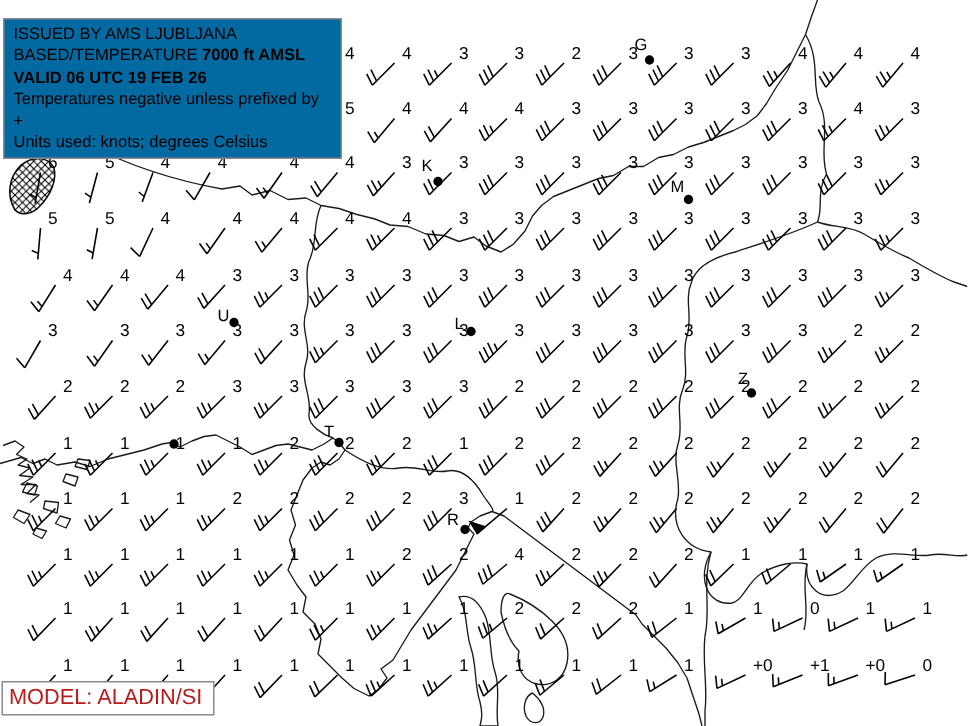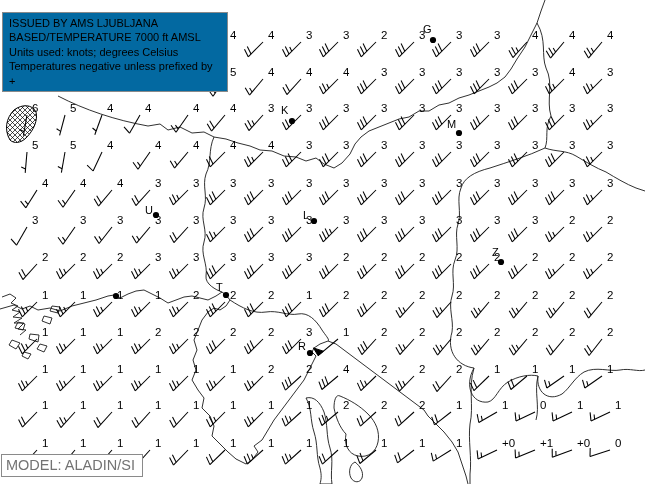--- a/index.html
+++ b/index.html
@@ -4,26 +4,26 @@
 <style>
   html,body{margin:0;padding:0;background:#fff;}
   body{width:645px;height:484px;position:relative;font-family:"Liberation Sans",sans-serif;overflow:hidden;}
   #map-svg{position:absolute;left:0;top:0;}
   .info-box{
     position:absolute;left:2px;top:12px;width:226px;
     background:#0369a1;border:1px solid #8a8a8a;
     padding:3px 6px;box-sizing:border-box;
     font-size:11px;line-height:14.4px;color:#000;z-index:5;
   }
-  .info-line .b{font-weight:normal;}
+  .info-line .b{font-weight:bold;}
   .model-box{
     position:absolute;left:1px;top:454px;height:23px;
     background:#fff;border:1px solid #8a8a8a;
     padding:2px 7px 0 4px;box-sizing:border-box;
-    font-size:14.5px;color:#737373;z-index:5;white-space:nowrap;
+    font-size:14.5px;color:#b91c1c;z-index:5;white-space:nowrap;
   }
 </style>
 </head>
 <body>
 
 <svg id="map-svg" width="645" height="484" viewBox="0 0 645 484" xmlns="http://www.w3.org/2000/svg">
   <defs>
     <pattern id="xh" width="5" height="5" patternUnits="userSpaceOnUse">
       <path d="M0,5 L5,0 M0,0 L5,5" stroke="#000" stroke-width="0.7"></path>
     </pattern>
@@ -1276,17 +1276,18 @@
       <text x="216" y="291" font-size="11" fill="#000" font-family="Liberation Sans, sans-serif">T</text>
       <circle cx="310" cy="353" r="3.1" fill="#000"></circle>
       <text x="298" y="350" font-size="11" fill="#000" font-family="Liberation Sans, sans-serif">R</text>
       <circle cx="116" cy="296" r="3.1" fill="#000"></circle>
     </g>
 </svg>
 
 <div class="info-box">
   <div class="info-line"><span>ISSUED BY AMS LJUBLJANA</span><span class="b"></span></div>
   <div class="info-line"><span>BASED/TEMPERATURE </span><span class="b">7000 ft AMSL</span></div>
+  <div class="info-line"><span></span><span class="b">VALID 06 UTC 19 FEB 26</span></div>
+  <div class="info-line"><span>Temperatures negative unless prefixed by +</span><span class="b"></span></div>
   <div class="info-line"><span>Units used: knots; degrees Celsius</span><span class="b"></span></div>
-  <div class="info-line"><span>Temperatures negative unless prefixed by +</span><span class="b"></span></div>
 </div>
 
 <div class="model-box"><span>MODEL: ALADIN/SI</span></div>
 
 </body></html>

